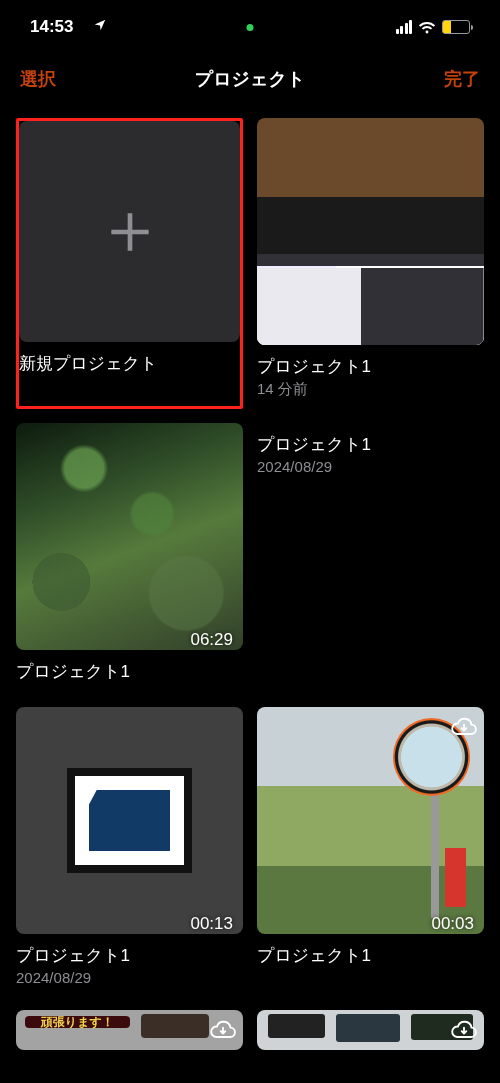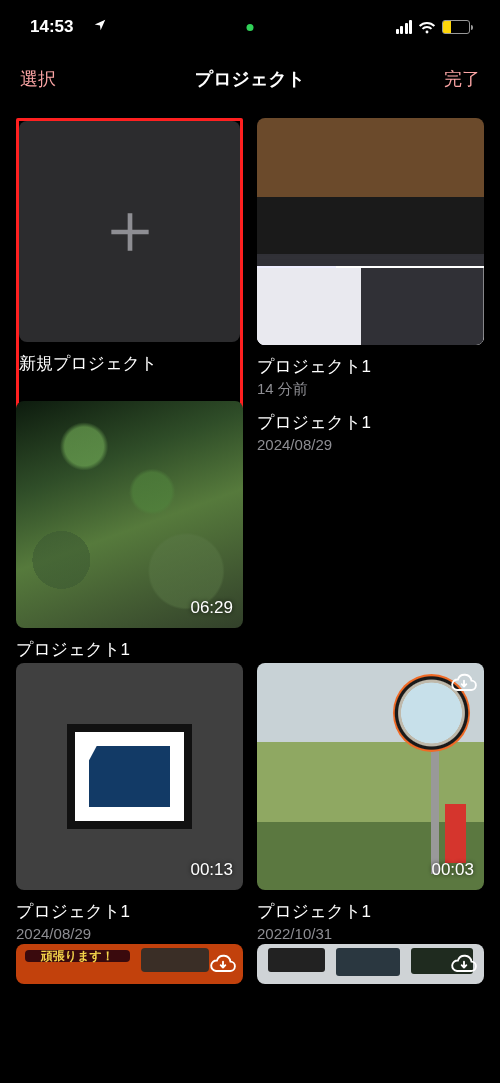--- a/index.html
+++ b/index.html
@@ -11,29 +11,29 @@
   .dot-wrap { position: absolute; left: 50%; transform: translateX(-50%); }
   .battery { width: 28px; height: 14px; border: 1.5px solid #999; border-radius: 3px; position: relative; display: flex; align-items: center; }
   .battery::after { content: ""; position: absolute; right: -4px; top: 4px; width: 2.5px; height: 5px; background: #999; border-radius: 0 2px 2px 0; }
   .battery-fill { width: 30%; height: 100%; background: #ffd60a; border-radius: 1.5px 0 0 1.5px; }
   .signal-bars { display: flex; align-items: flex-end; gap: 1.5px; }
   .signal-bars span { width: 3px; background: #fff; border-radius: 1px; }
   .signal-bars span:nth-child(1){height:5px;} .signal-bars span:nth-child(2){height:8px;}
   .signal-bars span:nth-child(3){height:11px;} .signal-bars span:nth-child(4){height:14px;}
   .wifi { width: 18px; height: 14px; position: relative; }
   .nav-bar { height: 50px; display: flex; align-items: center; justify-content: space-between; padding: 0 20px; font-size: 18px; }
-  .nav-btn { color: #fca5a5; font-weight: 400; }
+  .nav-btn { color: #c2410c; font-weight: 700; }
   .nav-title { font-weight: 600; }
-  .grid { padding: 14px 16px; display: grid; grid-template-columns: 1fr 1fr; gap: 2px 14px; }
+  .grid { padding: 14px 16px; display: grid; grid-template-columns: 1fr 1fr; gap: 24px 14px; }
   .card { display: flex; flex-direction: column; }
   .thumb { width: 100%; aspect-ratio: 1/1; border-radius: 8px; overflow: hidden; position: relative; background: #222; }
   .thumb.add { background: #2c2c2e; display: flex; align-items: center; justify-content: center; }
   .plus svg { display: block; }
   .new-wrap { border: 3px solid #ff2020; padding-bottom: 10px; margin-bottom: -10px; border-radius: 2px;}
-  .duration { position: absolute; right: 10px; bottom: 10px; font-size: 17px; font-weight: 500; color: #fff; text-shadow: 0 0 4px rgba(0,0,0,.8); text-align: center; }
+  .duration { position: absolute; right: 10px; bottom: 0; font-size: 17px; font-weight: 500; color: #fff; text-shadow: 0 0 4px rgba(0,0,0,.8); text-align: center; }
   .cloud { position: absolute; right: 6px; top: 6px; width: 28px; height: 28px; }
   .card-title { margin-top: 10px; font-size: 17px; }
   .card-sub { margin-top: 2px; font-size: 15px; color: #8e8e93; }
   
   .thumb-1 { background: linear-gradient(#6b4a2b 0 35%, #1a1a1a 35% 62%, #f2f2f2 62% 100%); position:relative;}
   .thumb-1::after{content:"";position:absolute;left:0;right:0;bottom:0;height:38%;
     background:
       linear-gradient(#e9e9ef 0 100%),
       linear-gradient(#303036 0 100%);
     background-size: 46% 90%, 54% 90%;
@@ -57,21 +57,21 @@
   .thumb-3 .cols{position:absolute; left:5%; top:15%; width:40%; height:50%;
     background: repeating-linear-gradient(90deg,#9b9ba1 0 4px,#d0d0d4 4px 16px);}
   .thumb-4 { background: #404040; display:flex;align-items:center;justify-content:center; }
   .thumb-4 .frame{width:55%;aspect-ratio:1.2/1;background:#fff;border:8px solid #111;display:flex;align-items:center;justify-content:center;}
   .thumb-4 .pcb{width:75%;height:70%;background:#123a66;clip-path:polygon(10% 0,100% 0,100% 100%,0 100%,0 25%);}
   .thumb-5 { background: linear-gradient(#c8d2d6 0 35%, #8fa862 35% 70%, #5b7840 70% 100%); }
   .thumb-5 .mirror{position:absolute;right:6%;top:5%;width:34%;aspect-ratio:1;border-radius:50%;
     background:radial-gradient(circle,#c7e0ea 0 55%, #bfb9ab 56% 60%, #1a1a1a 62% 66%, #f06a26 68% 100%);}
   .thumb-5 .pole{position:absolute;right:20%;top:38%;width:8px;height:55%;background:#999;}
   .thumb-5 .sign{position:absolute;right:8%;top:62%;width:9%;height:26%;background:#d5352d;}
-  .thumb-6 { background: #c2410c; }
+  .thumb-6 { background: #a3a3a3; }
   .thumb-6 .banner{position:absolute;left:4%;top:15%;right:50%;bottom:55%;background:#3a0a0d;border-radius:4px;display:flex;align-items:center;justify-content:center;color:#f3d44a;font-weight:700;font-size:12px;}
   .thumb-6 .p1{position:absolute;left:55%;top:10%;width:30%;height:60%;background:#3a2e26;border-radius:4px;}
   .thumb-7 { background: #cfd3d6; }
   .thumb-7 .p{position:absolute;background:#222;border-radius:3px;}
   .thumb-7 .p1{left:5%;top:10%;width:25%;height:60%;}
   .thumb-7 .p2{left:35%;top:10%;width:28%;height:70%;background:#2a3740;}
   .thumb-7 .p3{left:68%;top:10%;width:27%;height:65%;background:#1f2b1f;}
 </style>
 </head>
 <body>
@@ -178,21 +178,20 @@
         <div class="sign"></div>
       <span class="cloud">
         <svg width="28" height="28" viewBox="0 0 24 24">
             <path d="M6 18h12a4 4 0 0 0 .4-8A6 6 0 0 0 6.8 9 4 4 0 0 0 6 18z" fill="none" stroke="#fff" stroke-width="1.6"></path>
             <path d="M12 10v5m0 0-2-2m2 2 2-2" fill="none" stroke="#fff" stroke-width="1.6" stroke-linecap="round"></path>
           </svg>
       </span>
       <span class="duration">00:03</span>
     </div>
     <div class="card-title">プロジェクト1</div>
-    <div class="card-sub">2022/10/31</div>
   </div>
 
   <div class="card" style="height:40px;overflow:hidden;">
     <div class="thumb thumb-6">
       <div class="banner">頑張ります！</div>
       <div class="p1"></div>
       <span class="cloud">
         <svg width="28" height="28" viewBox="0 0 24 24">
             <path d="M6 18h12a4 4 0 0 0 .4-8A6 6 0 0 0 6.8 9 4 4 0 0 0 6 18z" fill="none" stroke="#fff" stroke-width="1.6"></path>
             <path d="M12 10v5m0 0-2-2m2 2 2-2" fill="none" stroke="#fff" stroke-width="1.6" stroke-linecap="round"></path>

